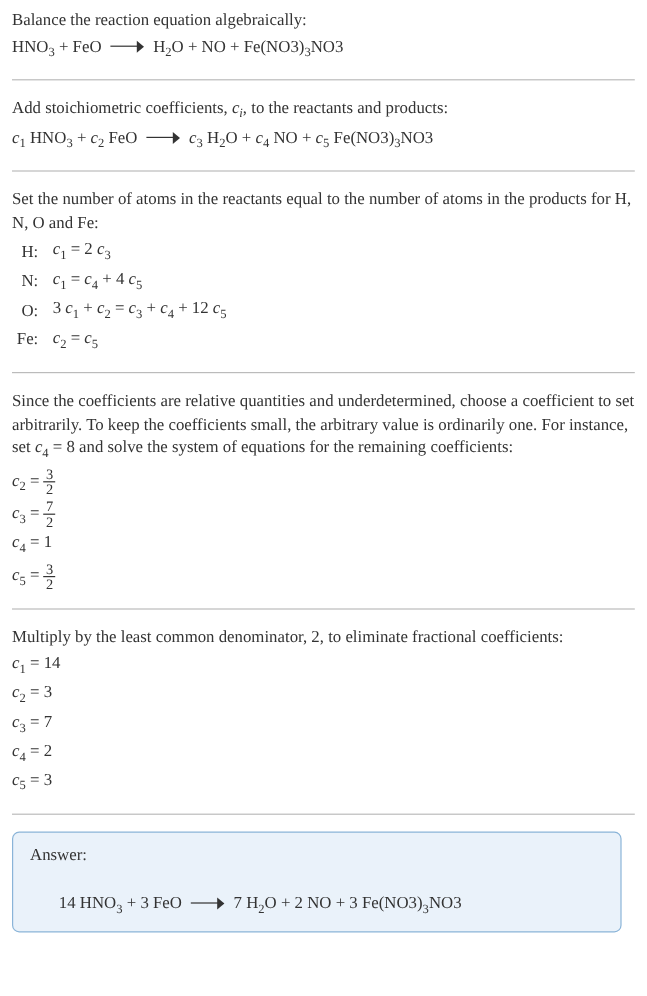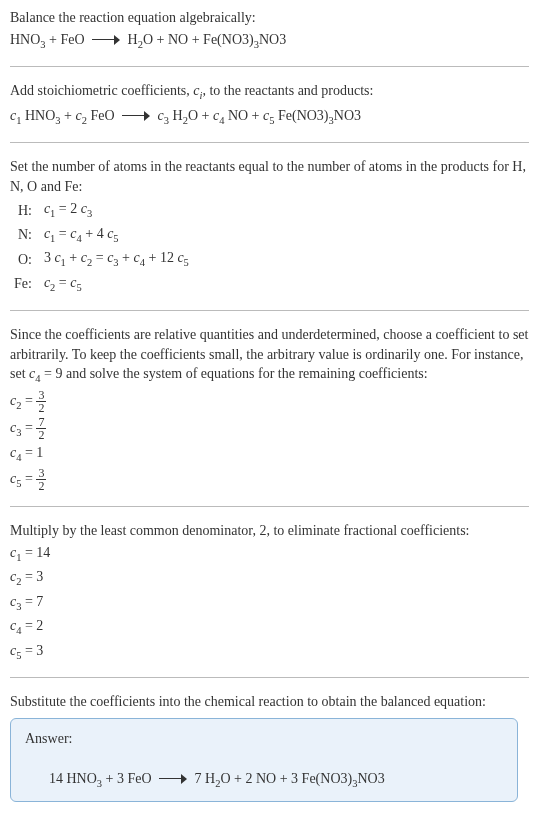--- a/index.html
+++ b/index.html
@@ -155,21 +155,21 @@
       <td><span class="ital">c</span><sub>2</sub><span> = </span><span class="ital">c</span><sub>5</sub></td>
     </tr>
   </tbody>
     </table>
 </div>
 
 <hr class="hr">
 
 <div class="section">
   <p>
-    <span>Since the coefficients are relative quantities and underdetermined, choose a coefficient to set arbitrarily. To keep the coefficients small, the arbitrary value is ordinarily one. For instance, set </span><span class="ital">c</span><sub>4</sub><span> = 9 and solve the system of equations for the remaining coefficients:</span>
+    <span>Since the coefficients are relative quantities and underdetermined, choose a coefficient to set arbitrarily. To keep the coefficients small, the arbitrary value is ordinarily one. For instance, set </span><span class="ital">c</span><sub>4</sub><span> = 8 and solve the system of equations for the remaining coefficients:</span>
   </p>
   <p><span class="ital">c</span><sub>2</sub><span> = </span><span class="frac"><span class="num">3</span><span class="den">2</span></span></p>
   <p><span class="ital">c</span><sub>3</sub><span> = </span><span class="frac"><span class="num">7</span><span class="den">2</span></span></p>
   <p><span class="ital">c</span><sub>4</sub><span> = 1</span></p>
   <p><span class="ital">c</span><sub>5</sub><span> = </span><span class="frac"><span class="num">3</span><span class="den">2</span></span></p>
 </div>
 
 <hr class="hr">
 
 <div class="section">
@@ -177,21 +177,20 @@
   <p><span class="ital">c</span><sub>1</sub><span> = 14</span></p>
   <p><span class="ital">c</span><sub>2</sub><span> = 3</span></p>
   <p><span class="ital">c</span><sub>3</sub><span> = 7</span></p>
   <p><span class="ital">c</span><sub>4</sub><span> = 2</span></p>
   <p><span class="ital">c</span><sub>5</sub><span> = 3</span></p>
 </div>
 
 <hr class="hr">
 
 <div class="section">
-  <p>Substitute the coefficients into the chemical reaction to obtain the balanced equation:</p>
   <div class="answer-box" style="margin-top:6px;">
     <div class="answer-label">Answer:</div>
     <div class="answer-eq">
       <span>14 HNO</span><sub>3</sub><span> + 3 FeO</span>
       <span class="arrow"></span>
       <span>7 H</span><sub>2</sub><span>O + 2 NO + 3 Fe(NO3)</span><sub>3</sub><span>NO3</span>
     </div>
   </div>
 </div>
 

